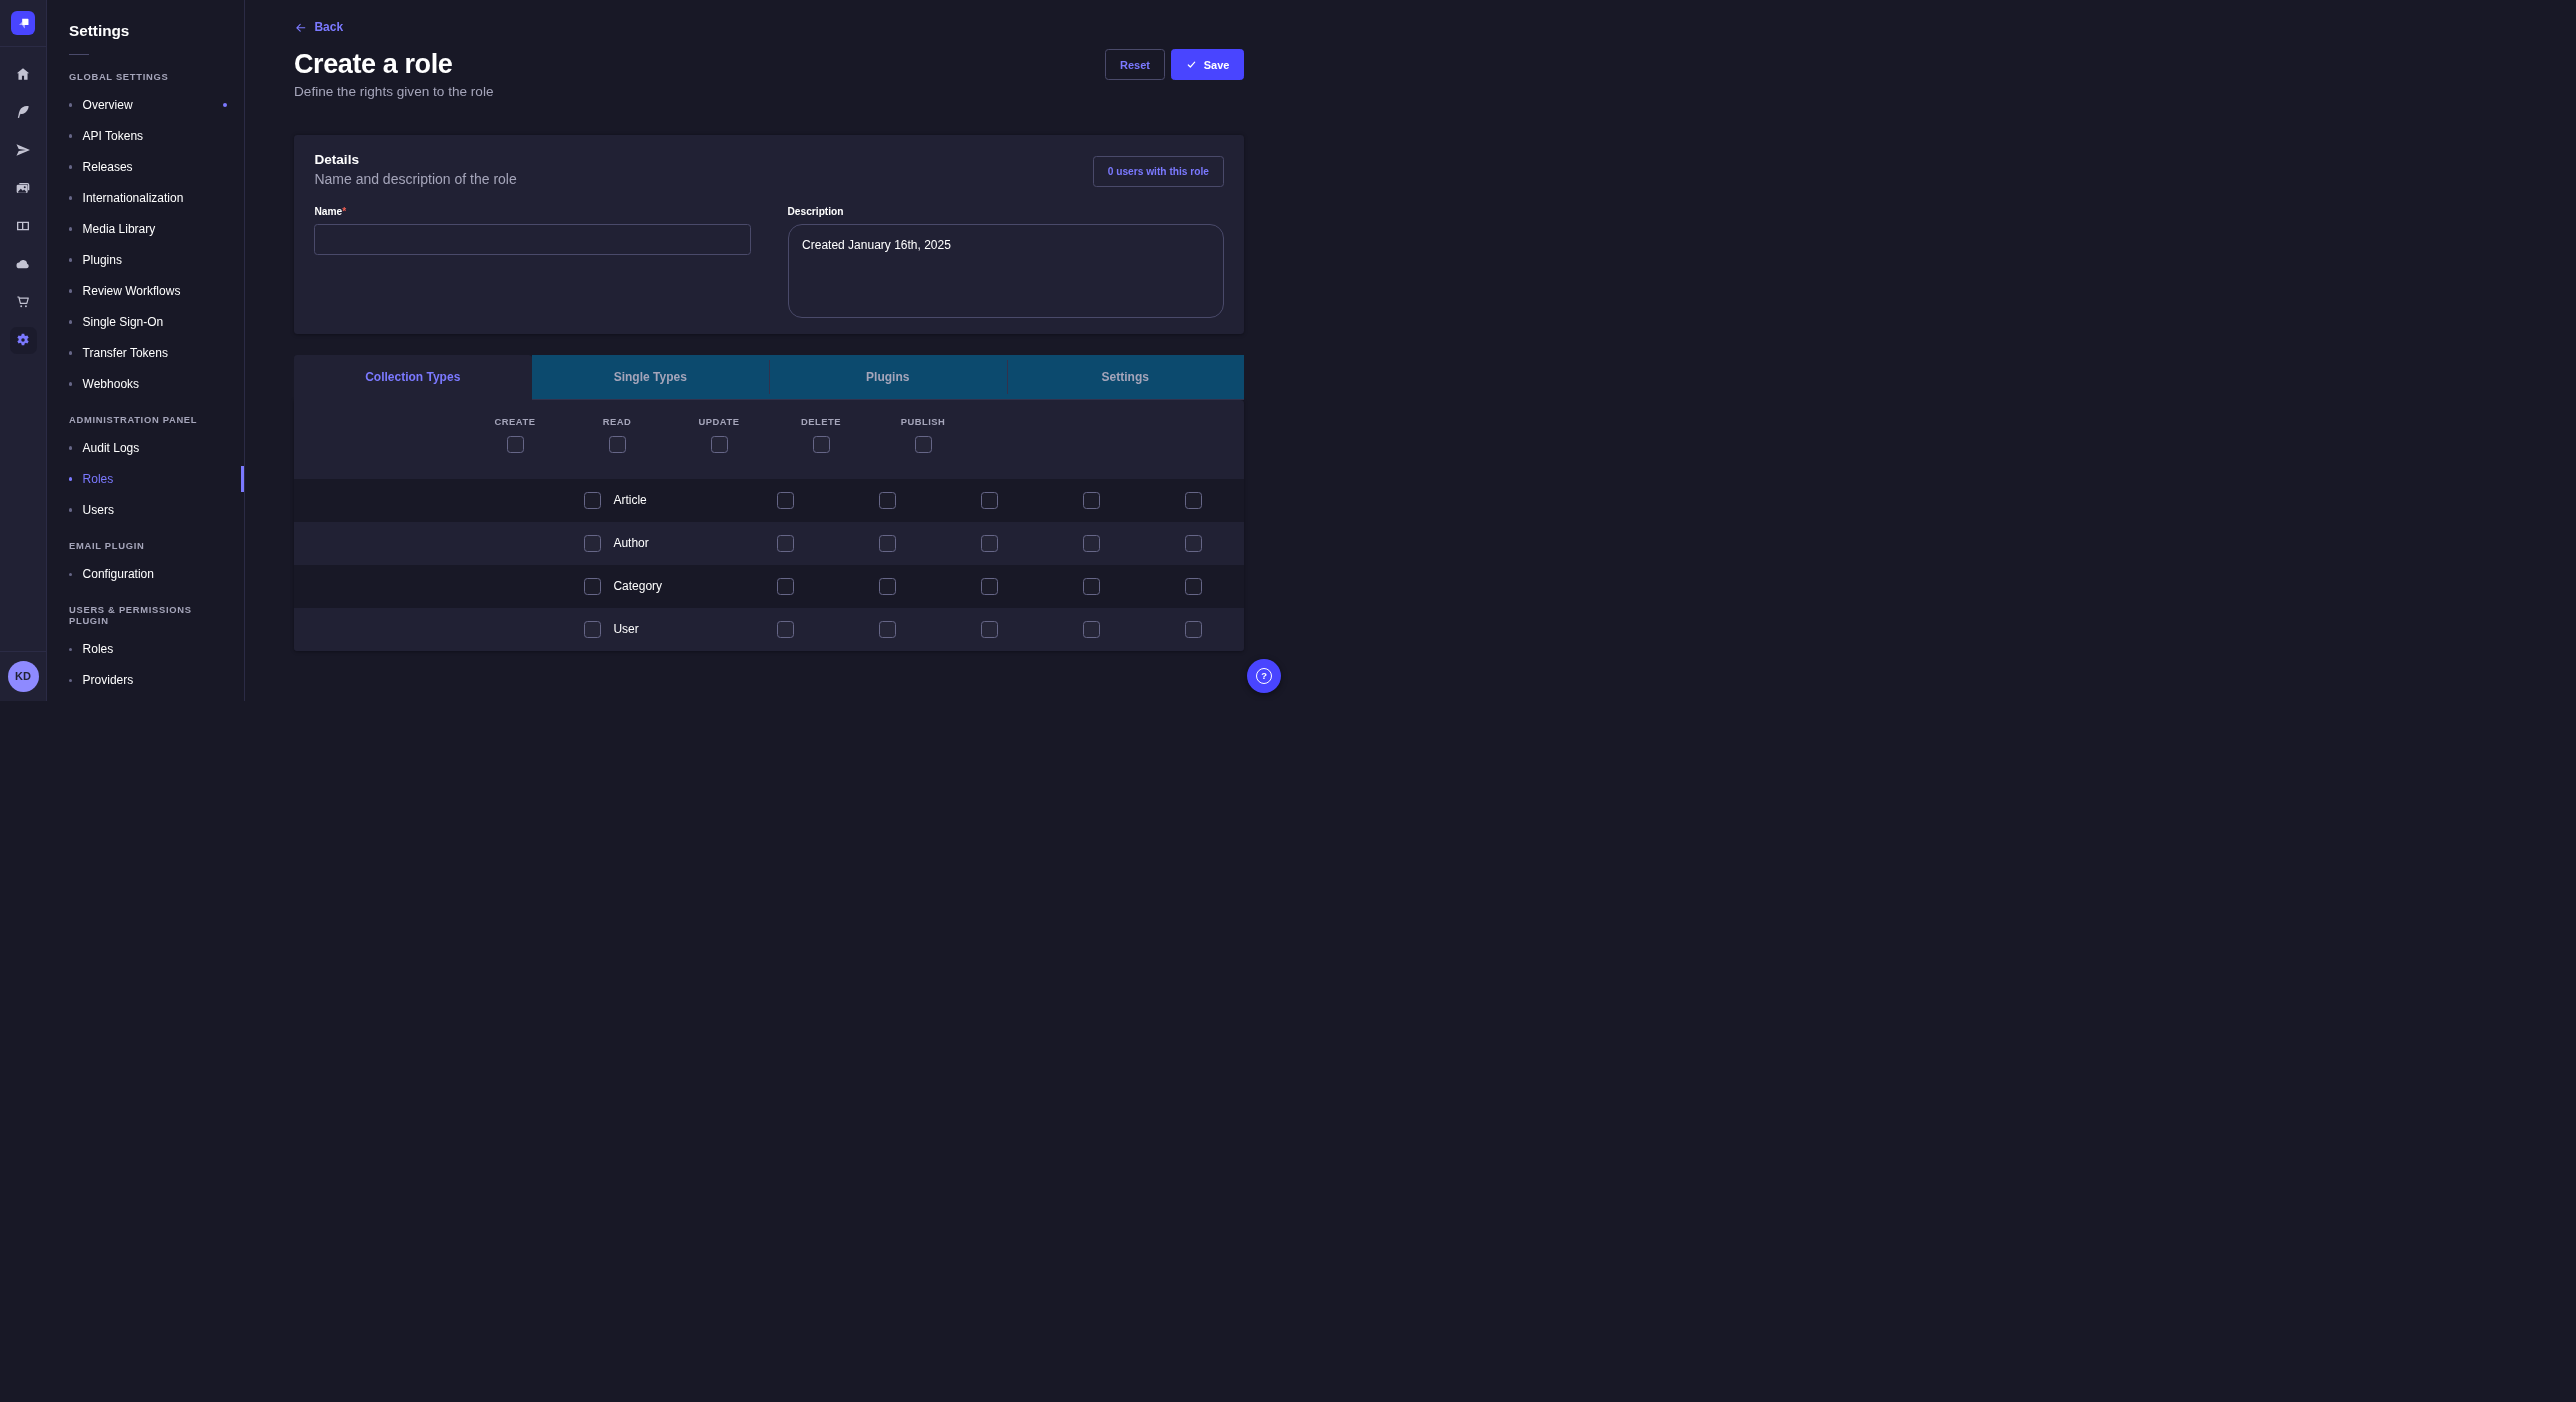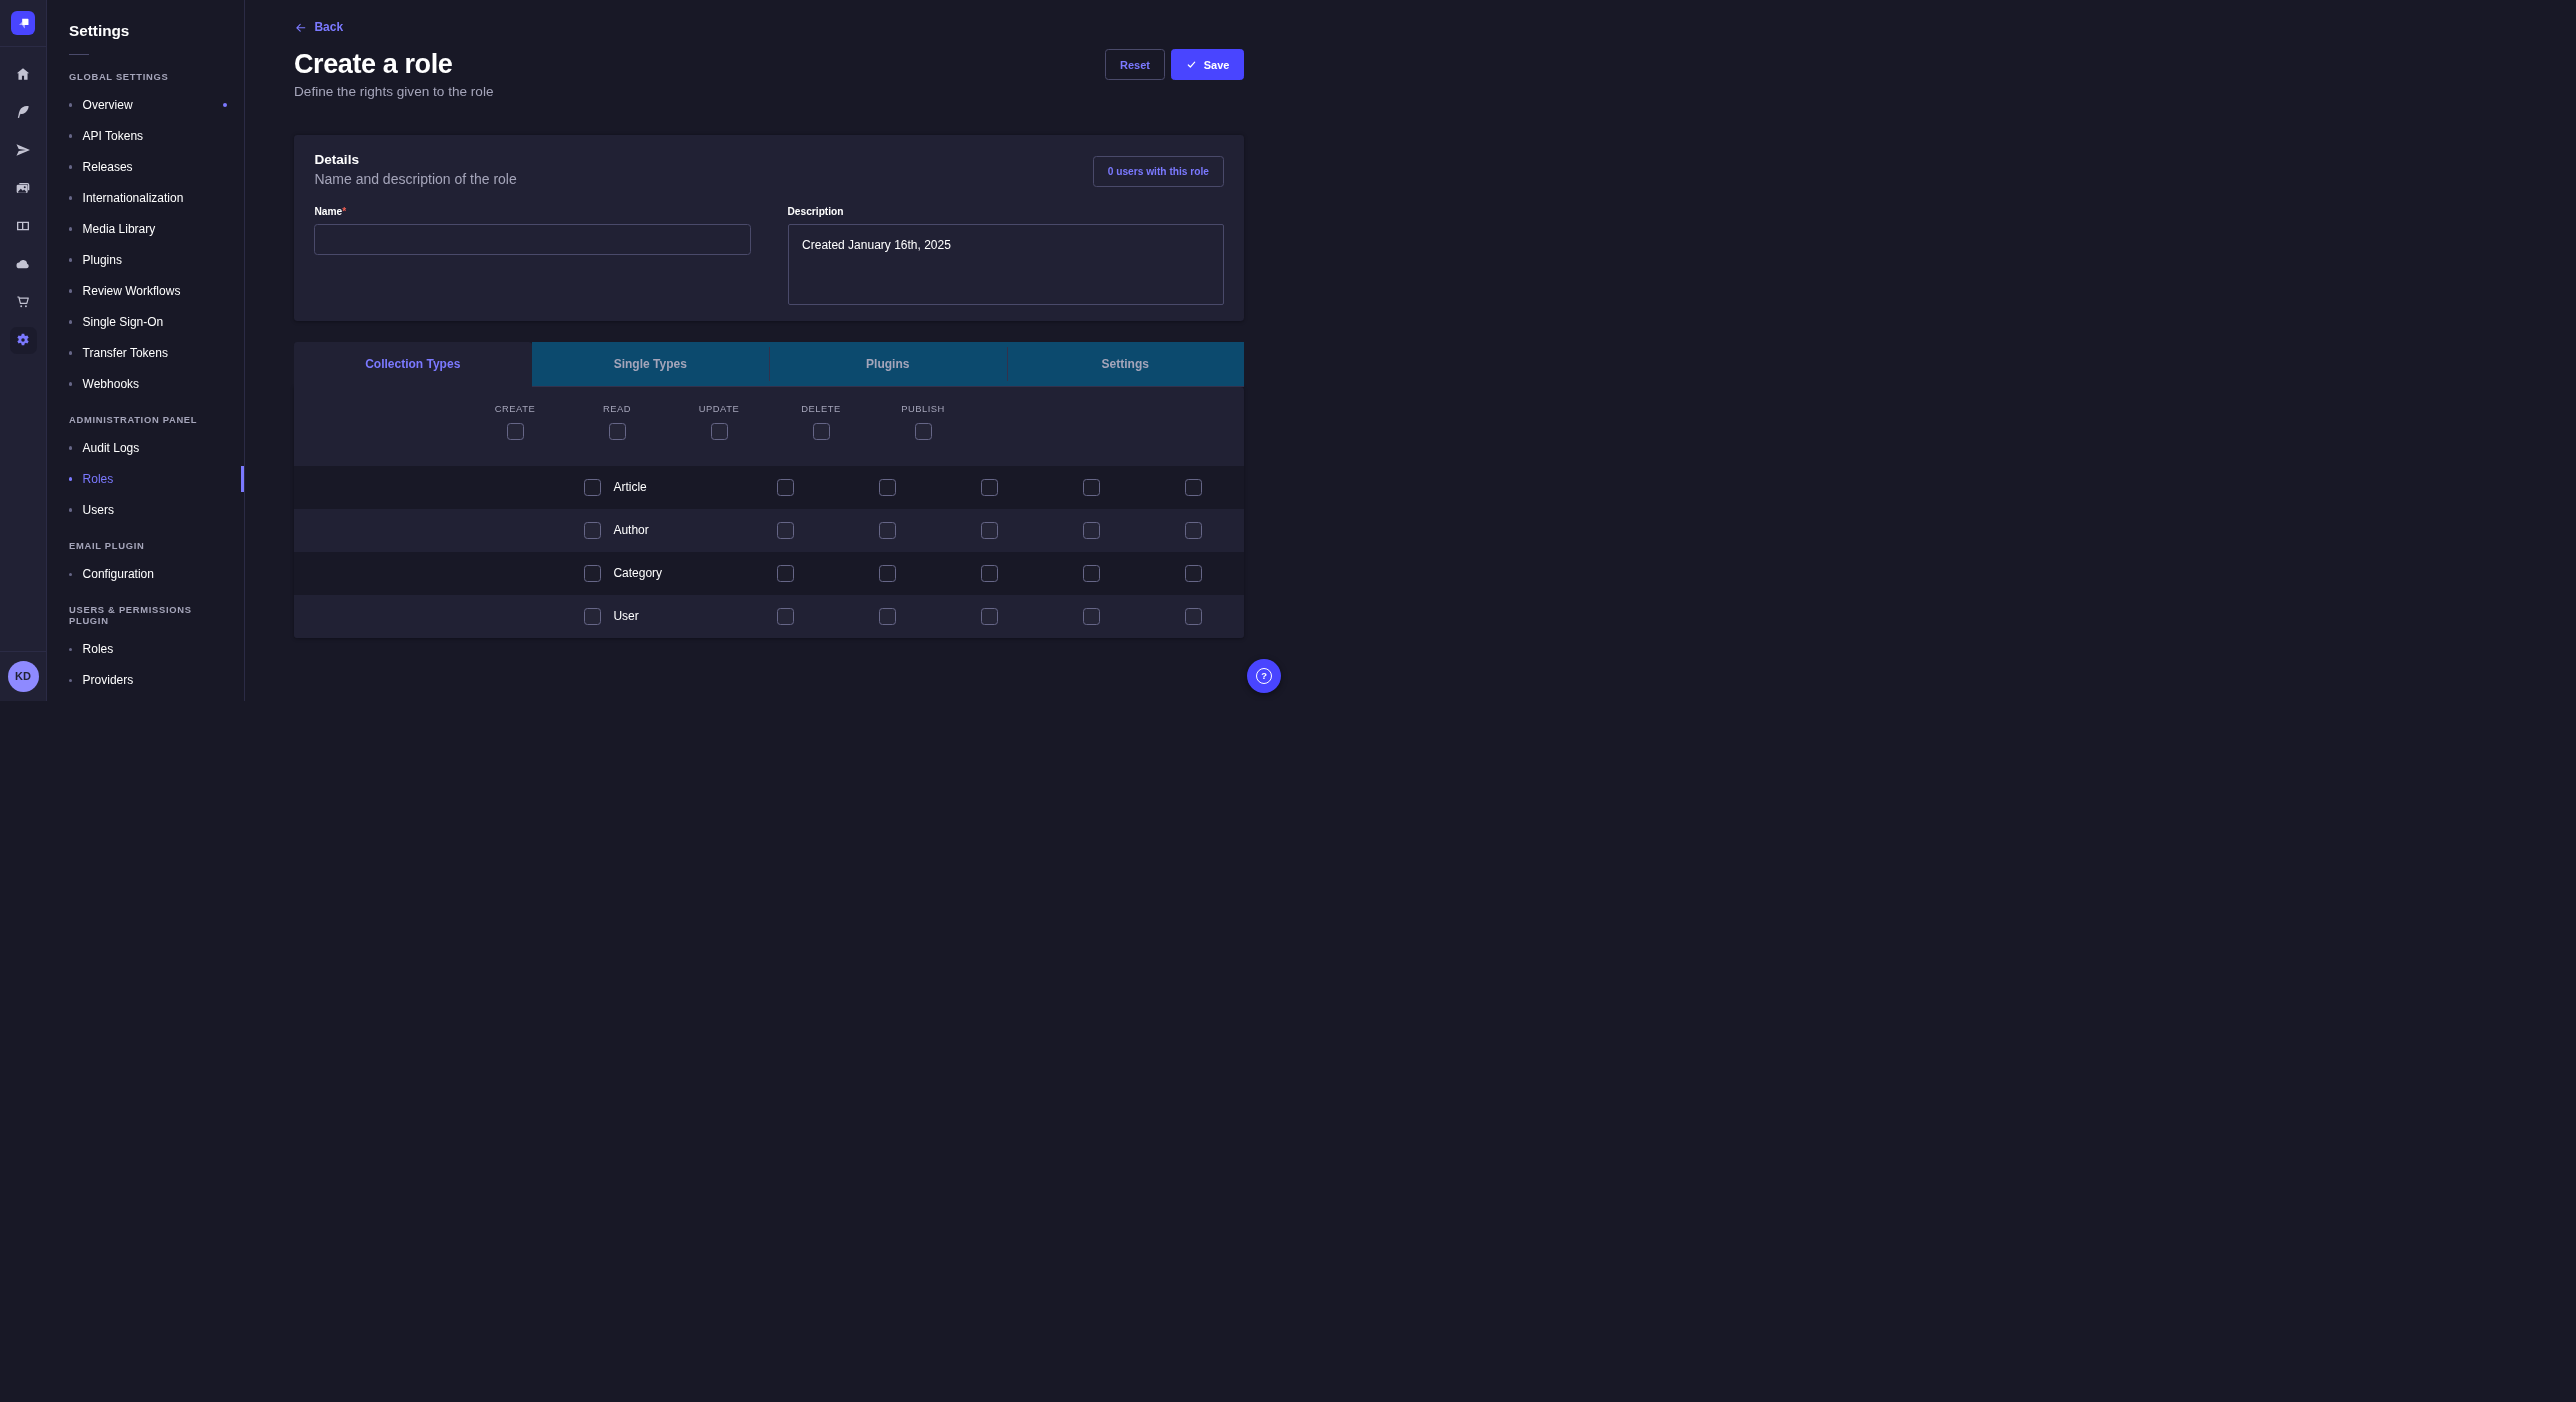--- a/index.html
+++ b/index.html
@@ -46,33 +46,33 @@
 
   
   .details-card { margin-top:36px; background:#212134; border-radius:3.4px; padding:17px 20.4px 13.6px; position:relative; box-shadow:0 0.9px 3.4px rgba(3,3,5,.35); }
   .card-heading { font-size:13.6px; font-weight:700; color:#ffffff; }
   .card-subheading { font-size:14px; color:#a5a5ba; margin-top:3.4px; }
   .users-btn { position:absolute; top:21px; right:20.4px; height:31px; padding:0 13.6px; background:transparent; border:0.9px solid #4a4a6a; border-radius:3.4px; color:#7b79ff; font-size:10.2px; font-weight:700; font-family:inherit; cursor:pointer; }
   .form-grid { display:grid; grid-template-columns:1fr 1fr; column-gap:37px; margin-top:19px; align-items:start; }
   .field-label { font-size:10.2px; font-weight:700; color:#ffffff; margin-bottom:6.8px; }
   .req { color:#ee5e52; }
   .text-input { width:100%; height:31px; background:#212134; border:0.9px solid #4a4a6a; border-radius:3.4px; padding:0 10.2px; color:#ffffff; font-size:12px; font-family:inherit; outline:none; }
-  .textarea { width:100%; height:81px; background:#212134; border:0.9px solid #4a4a6a; border-radius:2px; padding:12px 13.6px; color:#ffffff; font-size:12px; font-family:inherit; line-height:1.4; resize:none; outline:none; }
+  .textarea { width:100%; height:94px; background:#212134; border:0.9px solid #4a4a6a; border-radius:14px; padding:12px 13.6px; color:#ffffff; font-size:12px; font-family:inherit; line-height:1.4; resize:none; outline:none; }
 
   
   .tabs-section { margin-top:20.4px; }
   .tab-bar { display:flex; height:45px; }
   .tab { flex:1; display:flex; align-items:center; justify-content:center; font-size:12px; font-weight:600; color:#a5a5ba; background:#0c4a6e; border-bottom:0.9px solid #32324d; position:relative; cursor:pointer; }
   .tab.active { background:#212134; color:#7b79ff; border-bottom:none; border-radius:3.4px 3.4px 0 0; }
   .tab.div-left::before { content:''; position:absolute; left:0; top:5.1px; bottom:5.1px; width:0.9px; background:#32324d; }
   .perm-card { background:#212134; border-radius:0 3.4px 3.4px 3.4px; box-shadow:0 0.9px 3.4px rgba(3,3,5,.35); }
   .perm-header { height:79px; display:flex; }
   .perm-spacer { width:170px; }
   .perm-col { width:102px; display:flex; flex-direction:column; align-items:center; padding-top:16px; gap:9.4px; }
-  .perm-col-label { font-size:9.4px; font-weight:400; color:#a5a5ba; letter-spacing:0.5px; }
+  .perm-col-label { font-size:9.4px; font-weight:700; color:#a5a5ba; letter-spacing:0.5px; }
   .cbx { width:17px; height:17px; border:0.9px solid #666687; border-radius:3.4px; background:rgba(255,255,255,.02); cursor:pointer; flex-shrink:0; }
   .perm-row { height:43px; display:flex; align-items:center;justify-content:flex-end; }
   .perm-row.dark { background:#181826; }
   .perm-row.light { background:#212134; }
   .perm-row:last-child { border-radius:0 0 3.4px 3.4px; }
   .row-label-cell { width:170px; display:flex; align-items:center; padding-left:20.4px; gap:12px; }
   .row-label { font-size:12px; color:#ffffff; }
   .perm-cell { width:102px; display:flex; justify-content:center; }
 
   

